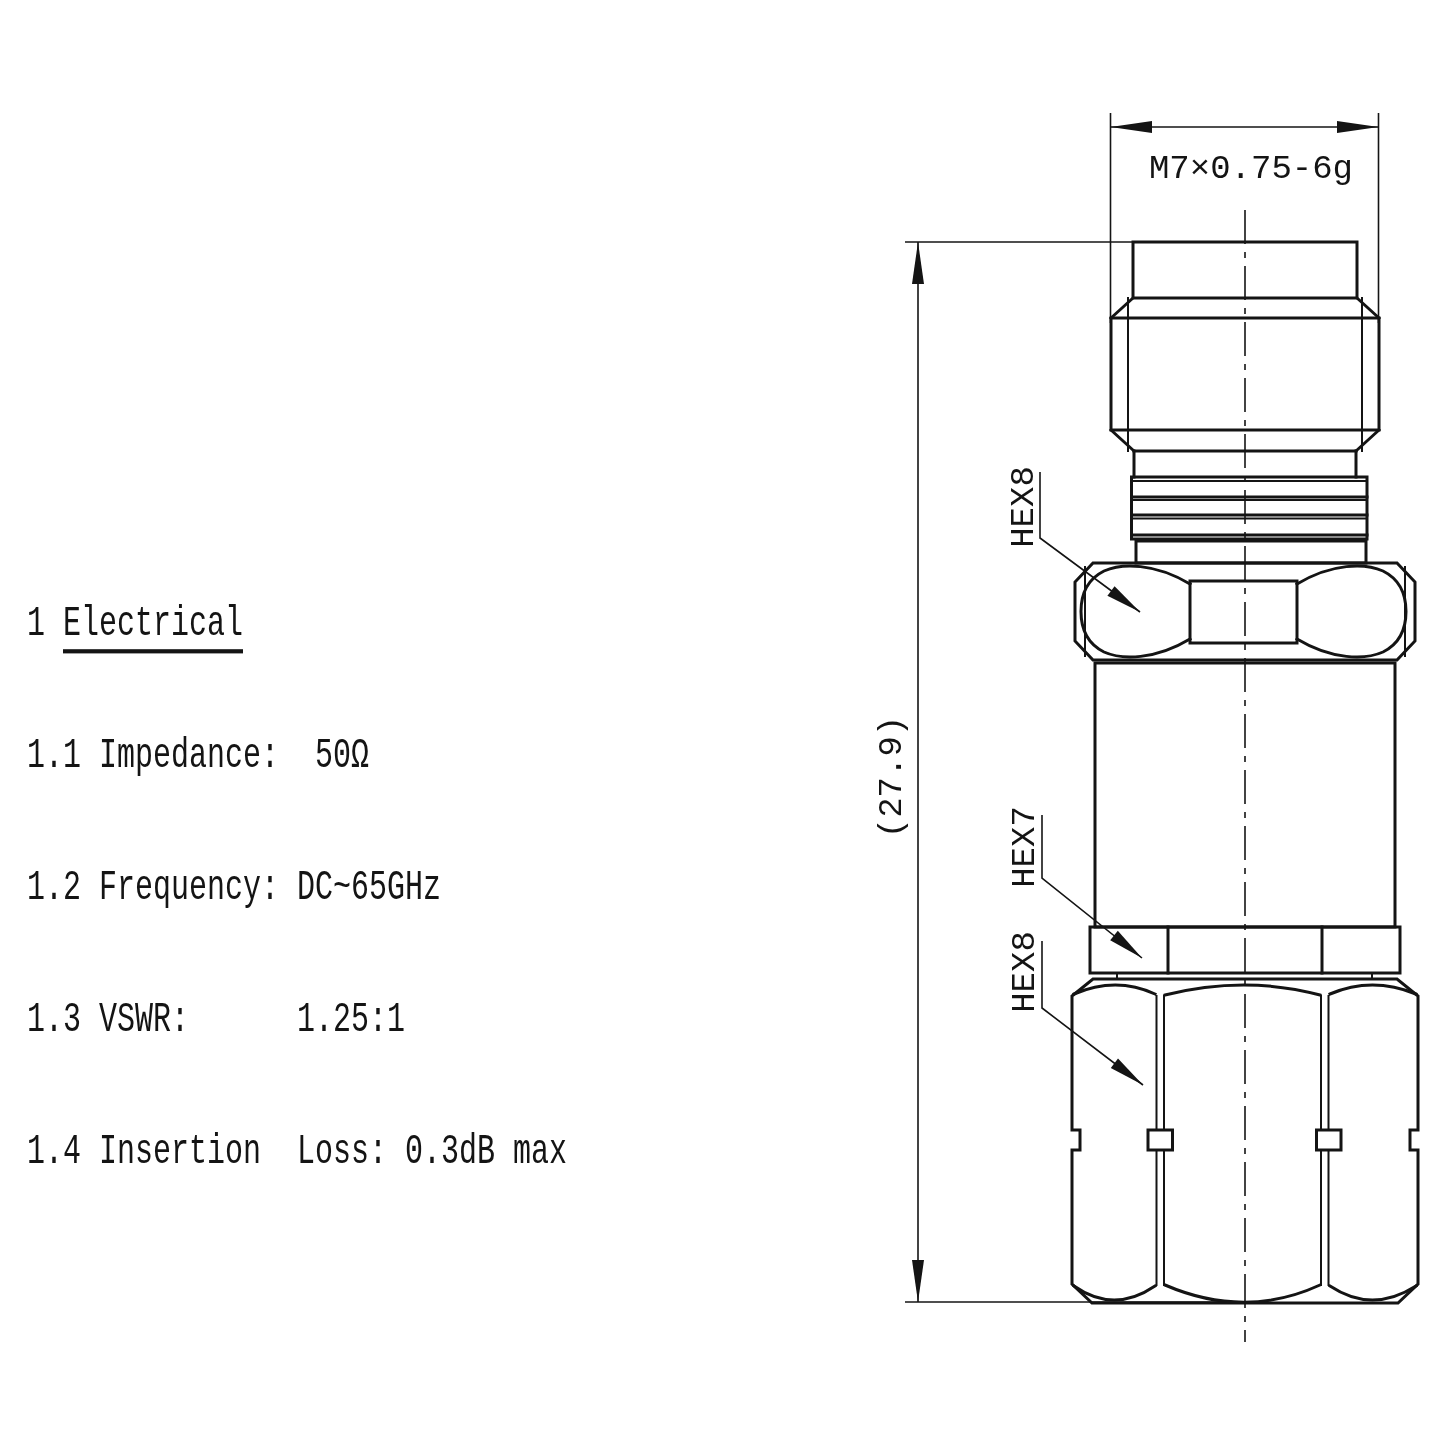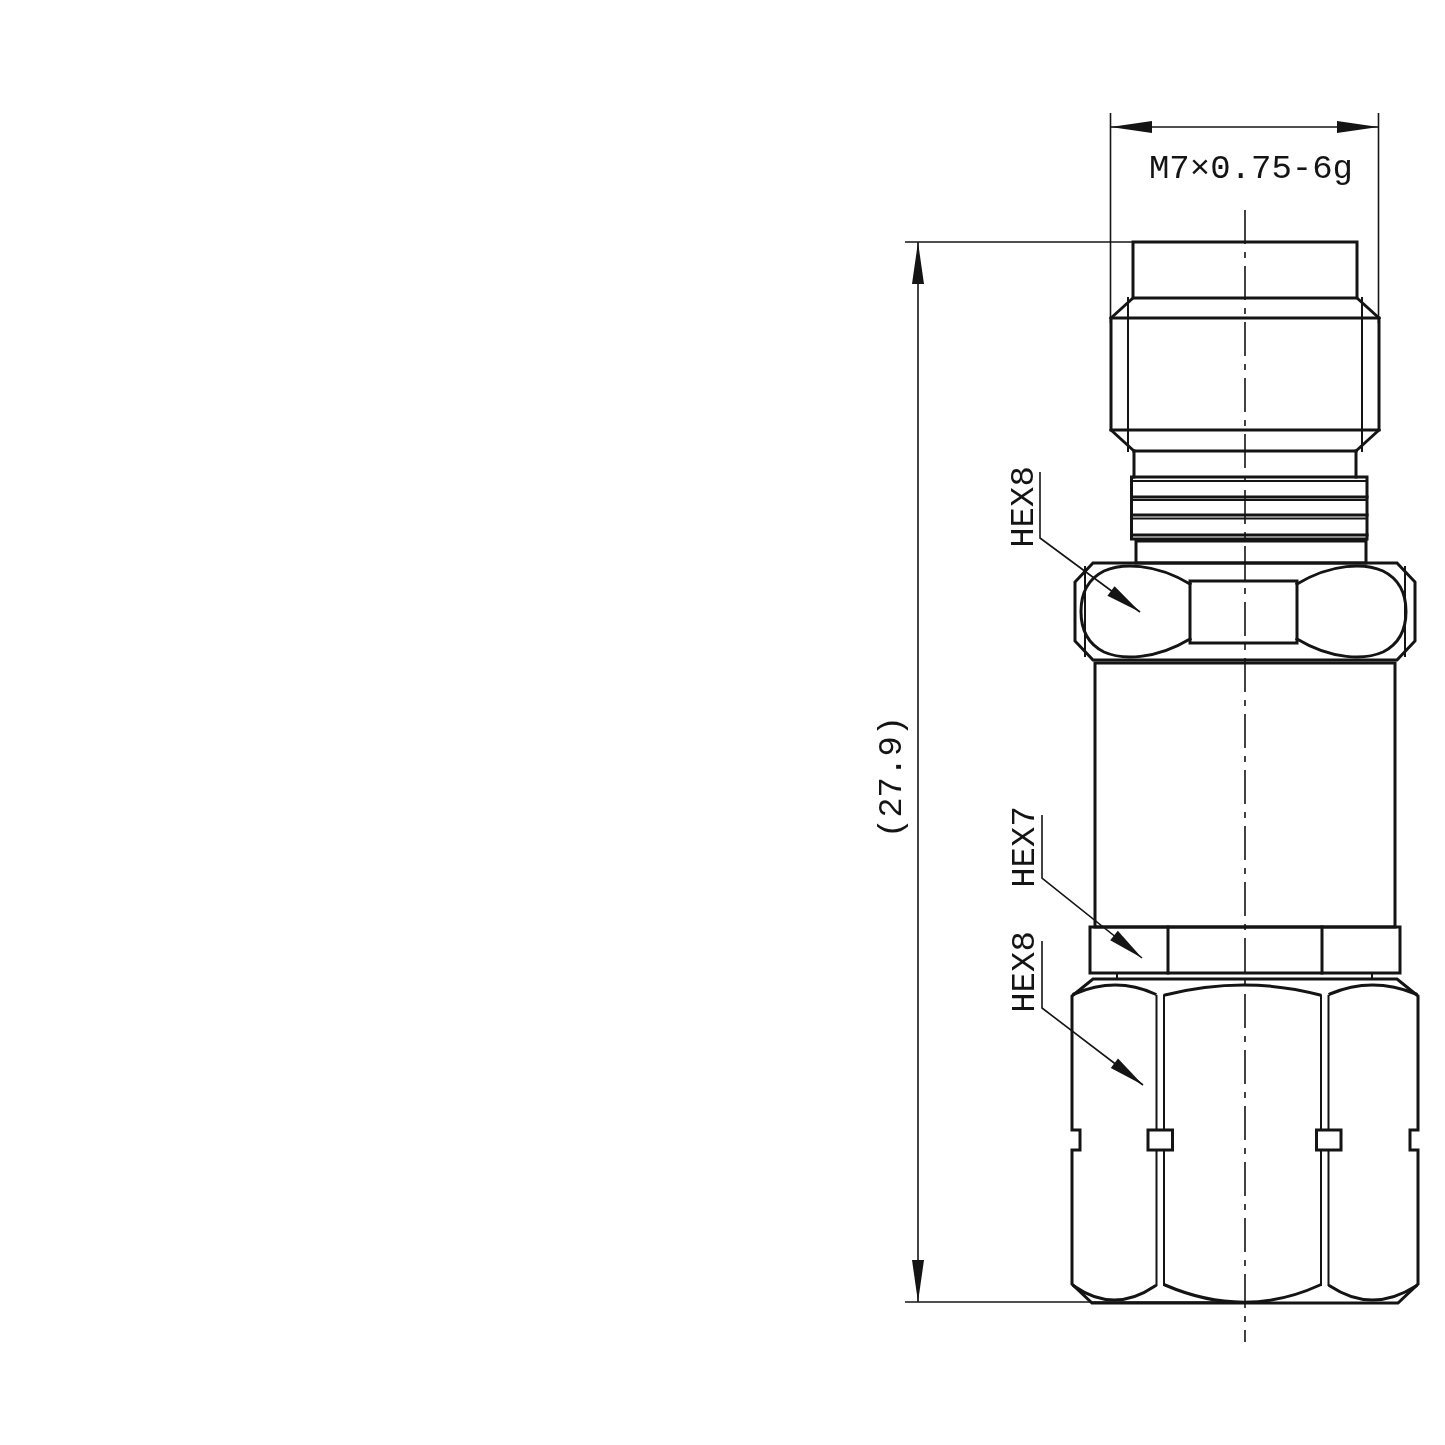--- a/index.html
+++ b/index.html
@@ -52,20 +52,27 @@
     fill: #141414;
   }
 </style>
 </head>
 <body>
 
 <div class="page">
 
   <div class="specs">
 
+    <div class="spec-section">
+      <div class="spec-line"><span>1</span><span class="hdr-title">Electrical</span></div>
+      <div class="spec-line">1.1 Impedance:  50Ω</div>
+      <div class="spec-line">1.2 Frequency: DC~65GHz</div>
+      <div class="spec-line">1.3 VSWR:      1.25:1</div>
+      <div class="spec-line">1.4 Insertion  Loss: 0.3dB max</div>
+    </div>
 
     <div class="spec-section">
       
       
       
       
     </div>
 
     
 

